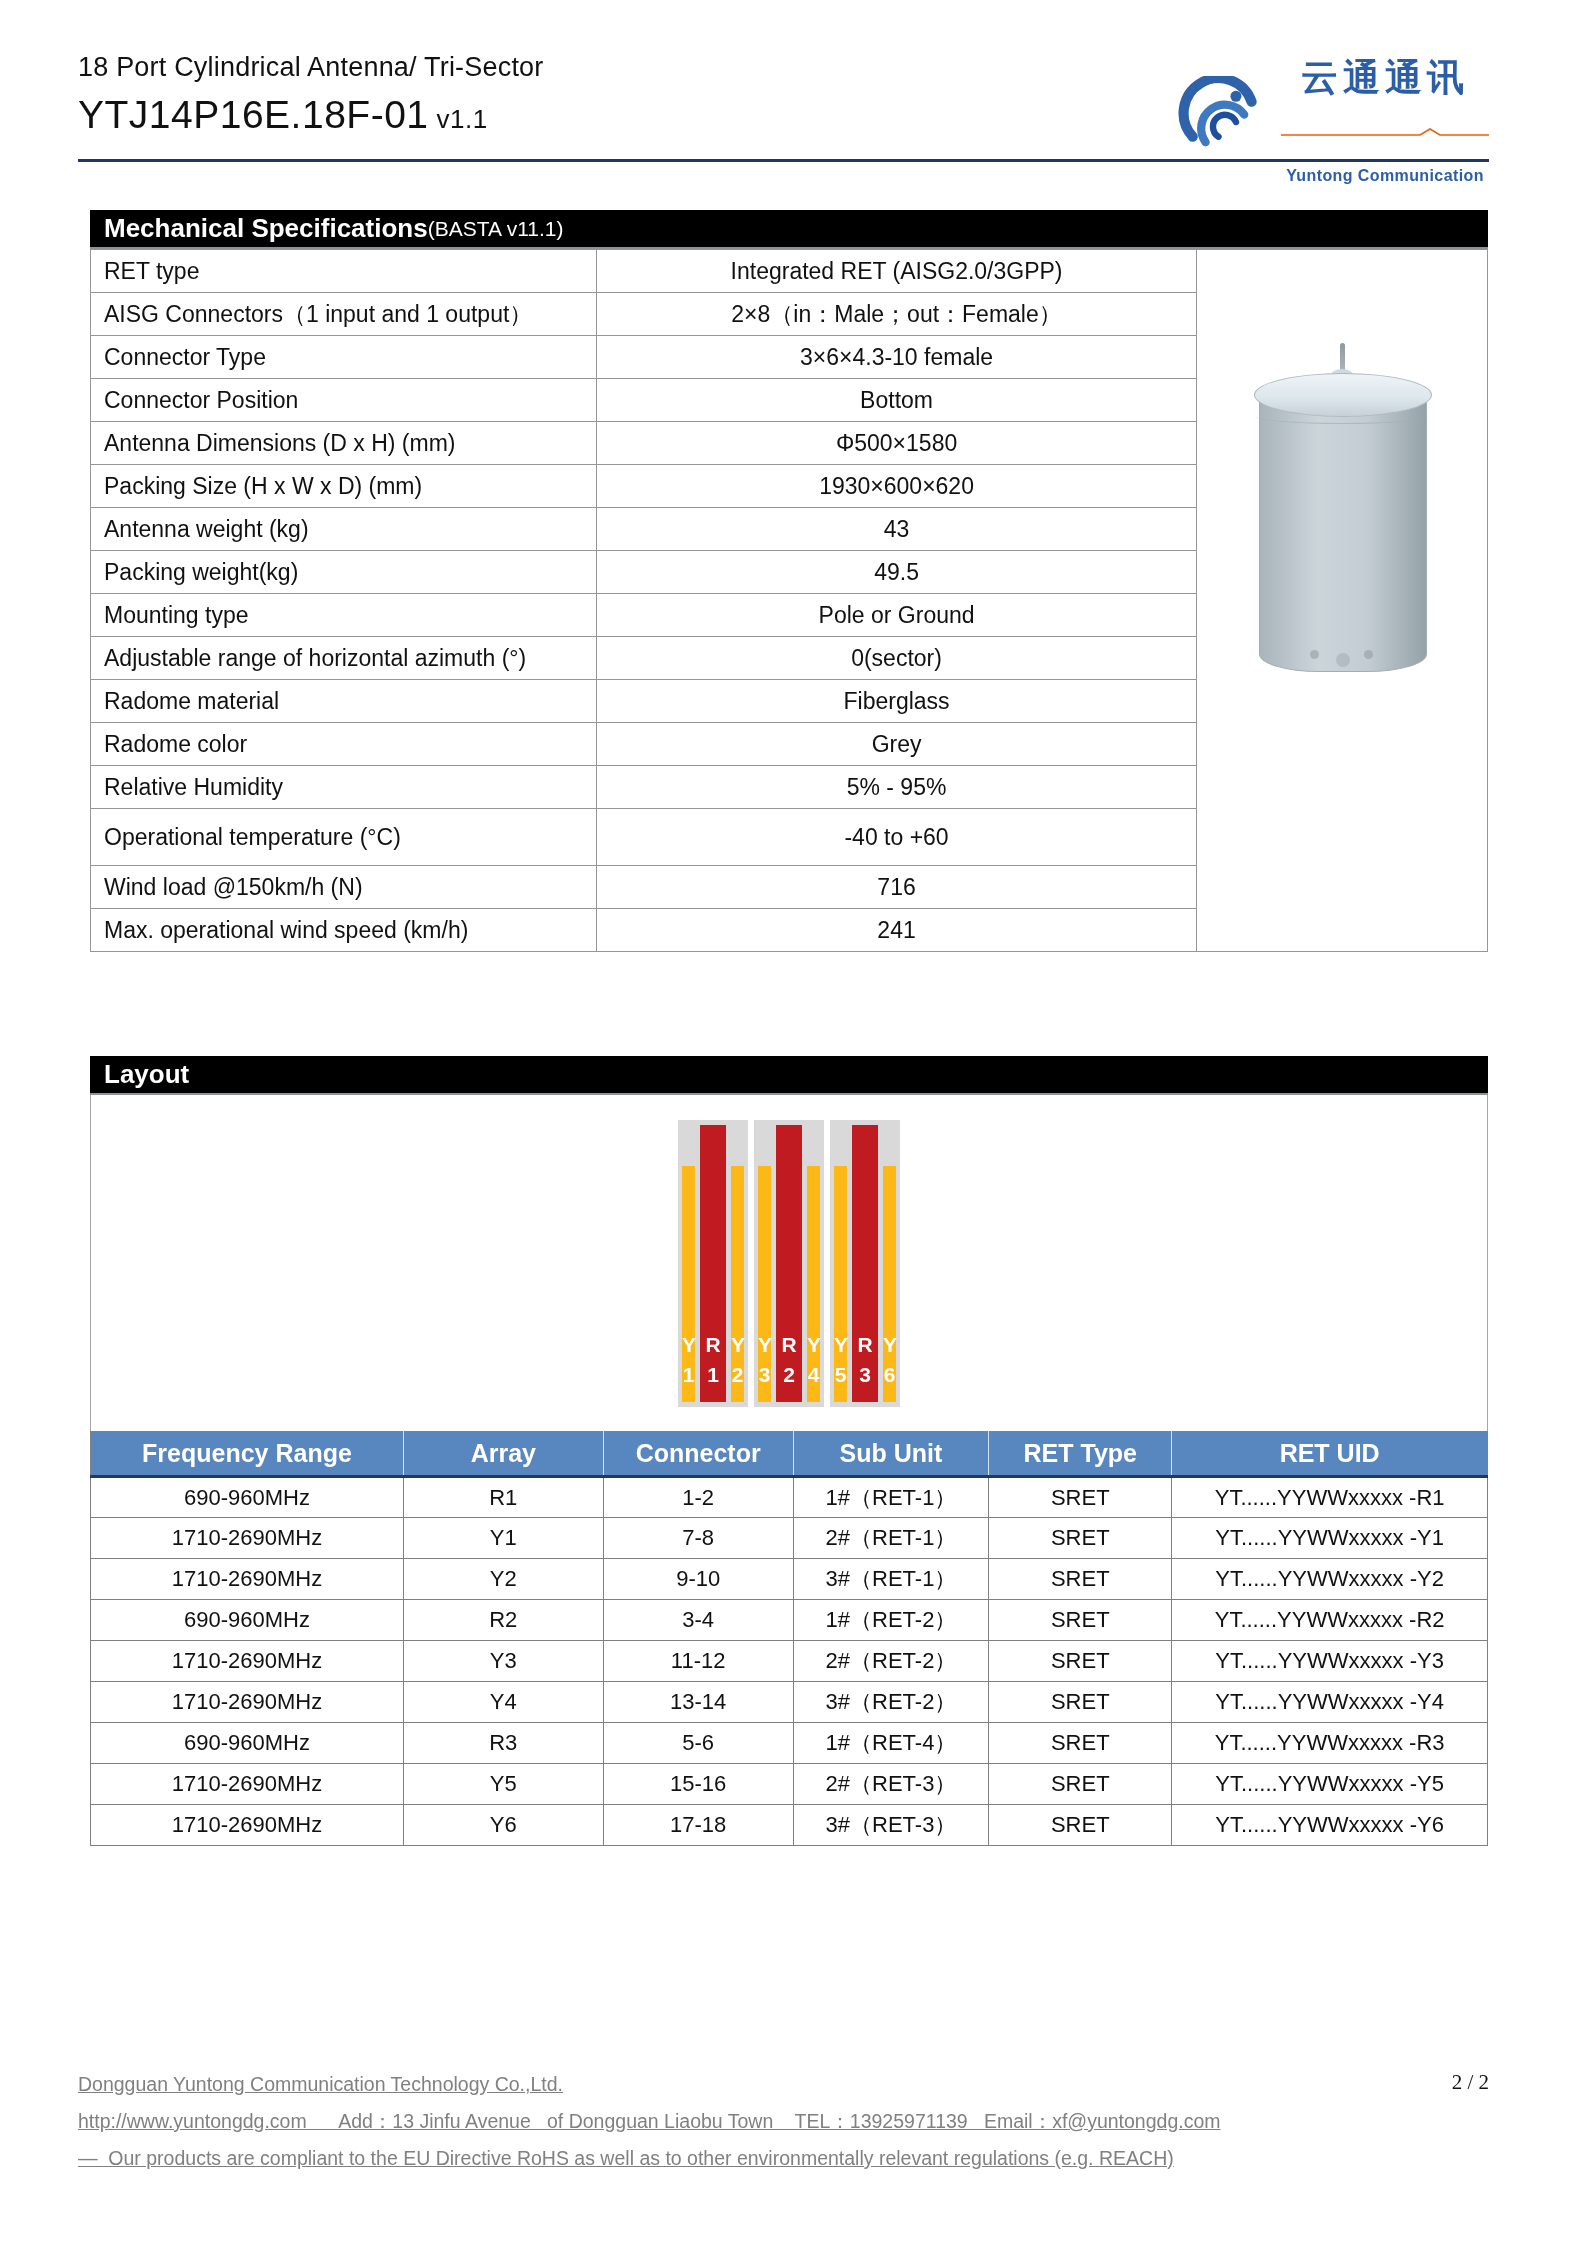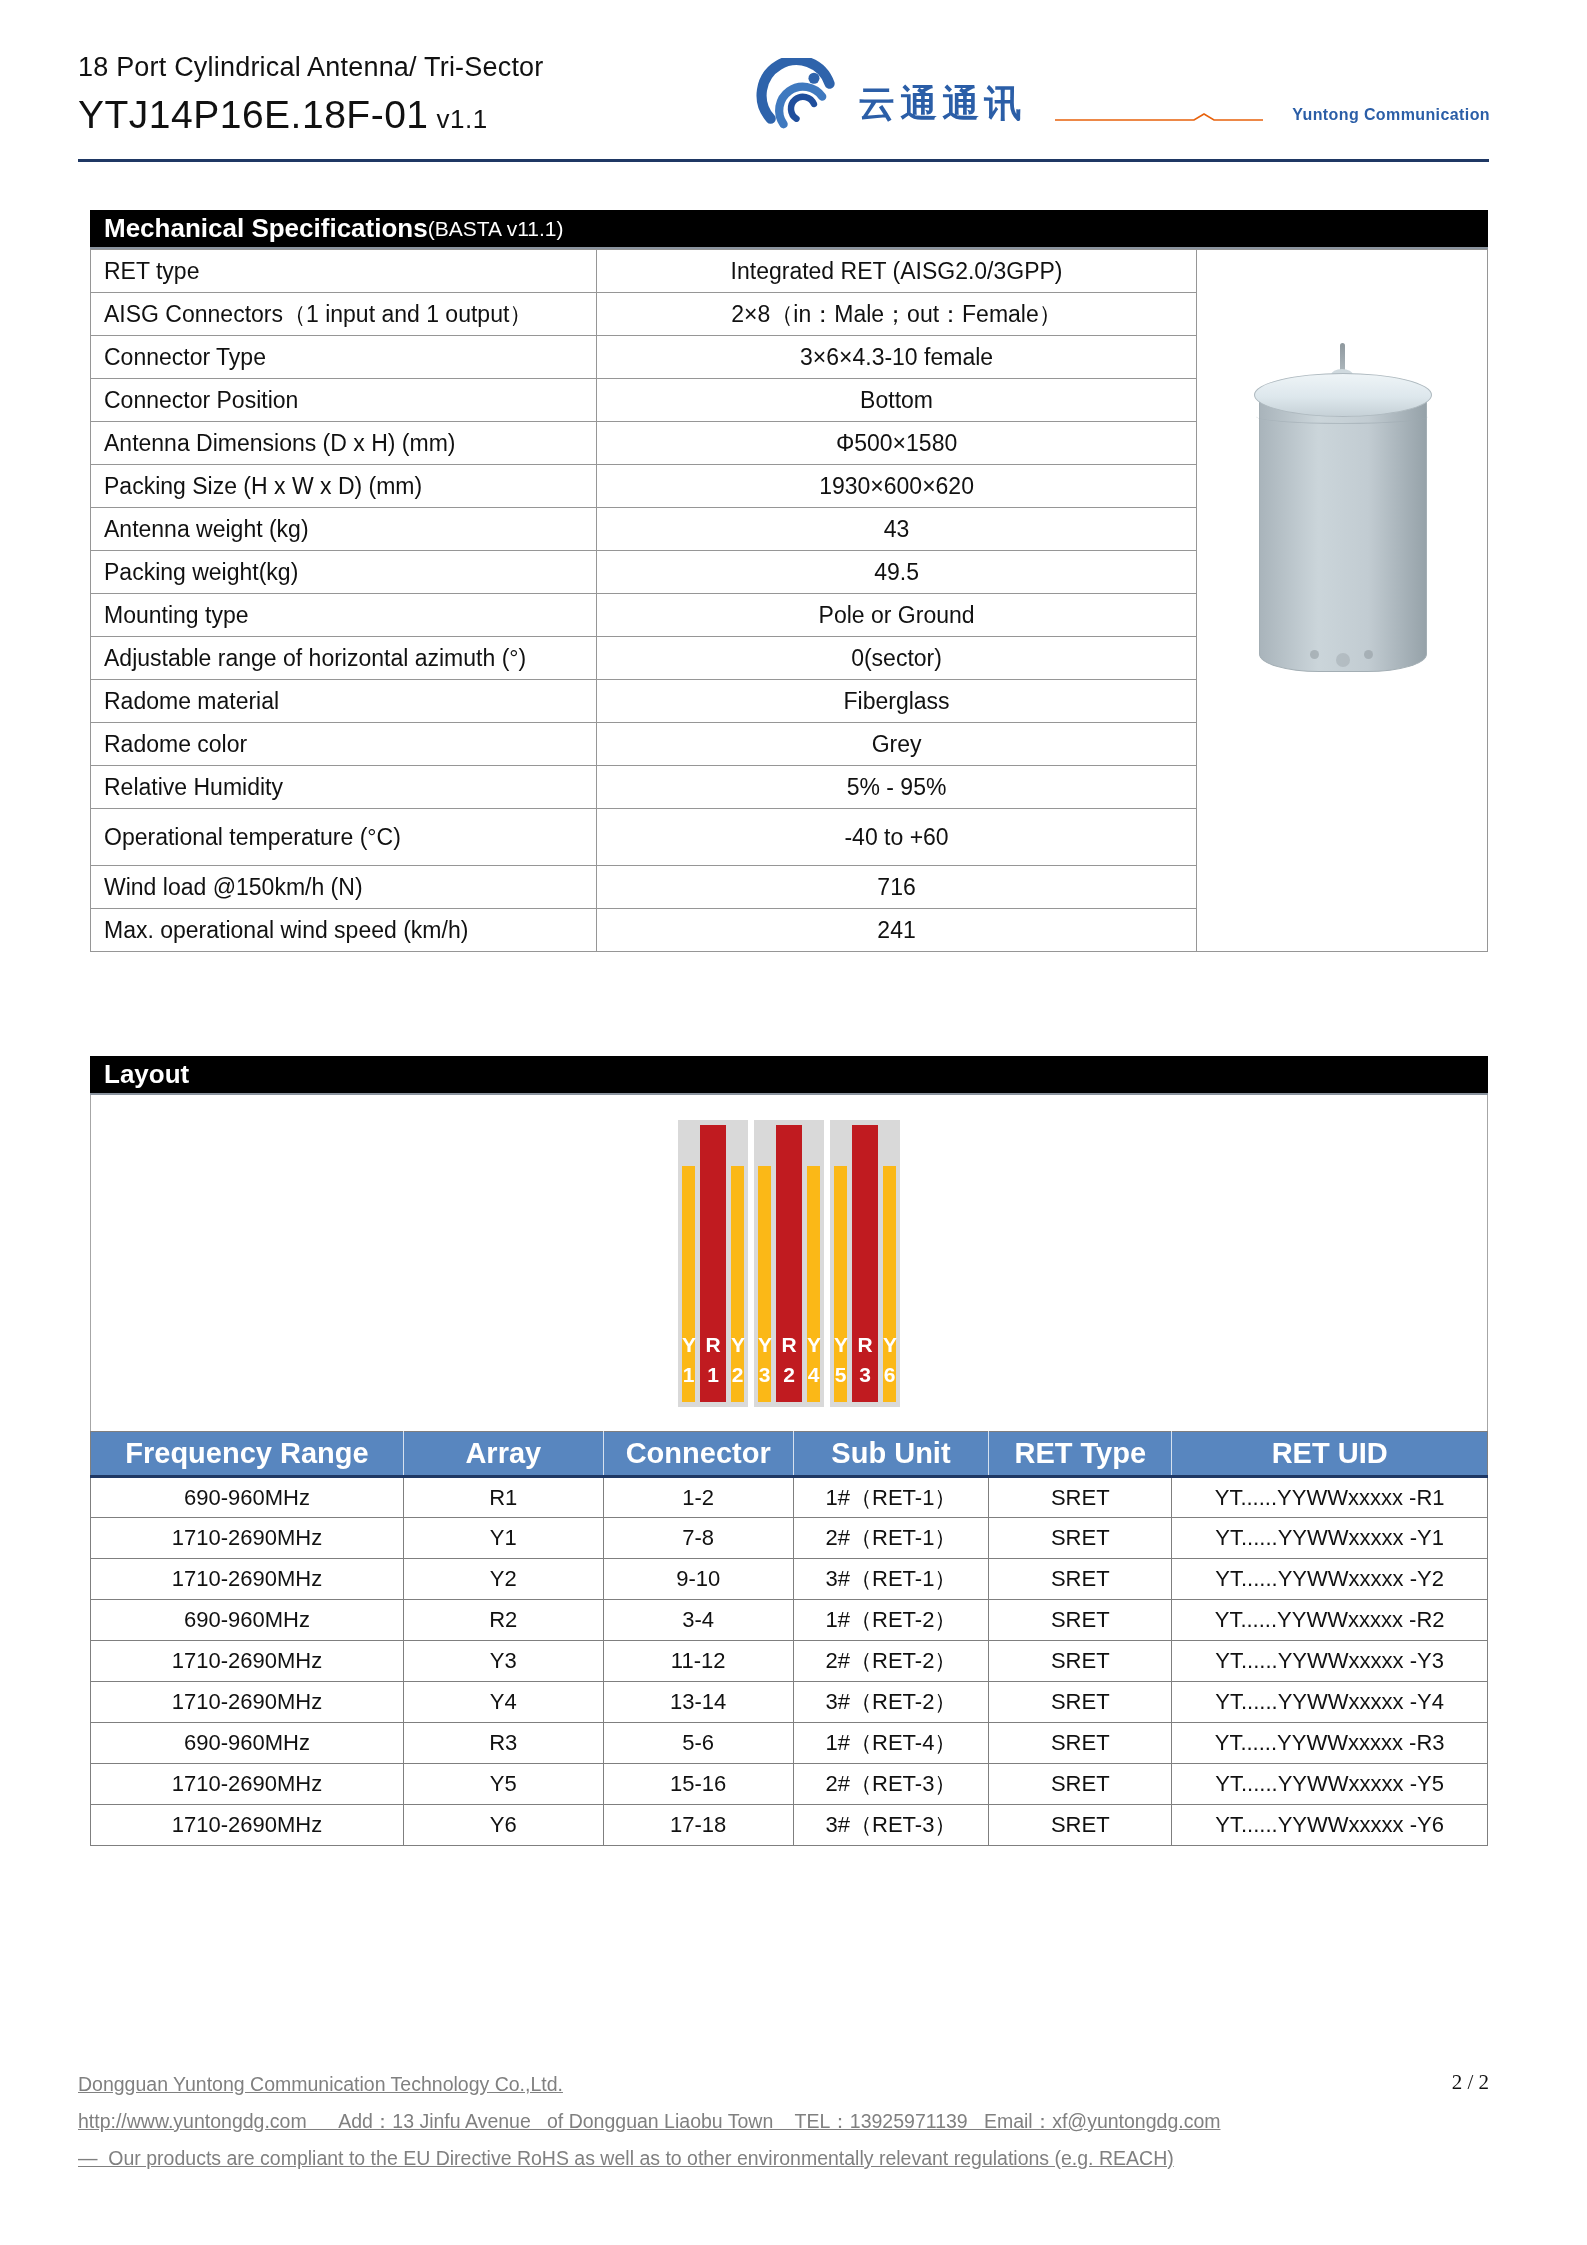--- a/index.html
+++ b/index.html
@@ -8,21 +8,21 @@
 
   
   .title-block{position:absolute;left:78px;top:52px;}
   .title-line1{font-size:27px;margin:0 0 10px 0;font-weight:normal;letter-spacing:.2px;}
   .title-line2{font-size:39px;margin:0;font-weight:normal;letter-spacing:.5px;}
   .title-ver{font-size:26px;margin-left:8px;}
   .title-rule{position:absolute;left:78px;top:159px;width:1411px;height:3px;background:#1F3864;}
 
   .logo{position:absolute;right:97px;top:58px;display:flex;align-items:center;}
   .logo-mark{width:92px;height:92px;margin-right:10px;}
-  .logo-texts{display:flex;flex-direction:row;align-items:flex-end;gap:28px;}
+  .logo-texts{display:flex;flex-direction:column;align-items:center;gap:28px;}
   .logo-cn{font-size:37px;font-weight:bold;color:#2B5EA7;letter-spacing:5px;line-height:40px;}
   .logo-sep{margin:2px 0 2px 0;}
   .logo-en{font-size:16px;font-weight:bold;color:#2B5EA7;letter-spacing:.4px;}
 
   
   .section{position:absolute;left:90px;width:1398px;}
   .sec-bar{height:39px;background:#000000;border-bottom:2px solid #8a939e;
            display:flex;align-items:center;padding-left:14px;color:#fff;box-sizing:border-box;}
   .sec-bar .t{font-weight:bold;font-size:26px;}
   .sec-bar .s{font-size:21px;}
@@ -66,21 +66,21 @@
          padding:5px 4px;display:flex;justify-content:space-between;align-items:flex-end;}
   .bar{display:flex;flex-direction:column;justify-content:flex-end;align-items:center;
        padding-bottom:12px;box-sizing:border-box;}
   .bar .blt,.bar .bnm{color:#fff;font-weight:bold;font-size:21px;line-height:30px;
        width:100%;text-align:center;}
   .bar.red{width:26px;height:277px;background:#C01B20;}
   .bar.yellow{width:13px;height:236px;background:#FBB817;}
 
   
   .freq-table{width:100%;border-collapse:collapse;table-layout:fixed;}
-  .freq-table th{background:#5886BF;color:#fff;font-weight:bold;font-size:29px;height:45px;
+  .freq-table th{background:#5886BF;color:#fff;font-weight:bold;font-size:25px;height:45px;
         border-right:1px solid rgba(255,255,255,.75);border-bottom:3px solid #1F3864;
         border-top:1px solid #7f7f7f;box-sizing:border-box;}
   .freq-table th:first-child{border-left:1px solid #7f7f7f;}
   .freq-table th:last-child{border-right:1px solid #7f7f7f;}
   .freq-table td{border:1px solid #7f7f7f;font-size:22px;text-align:center;height:41px;box-sizing:border-box;}
 
   
   .footer{position:absolute;left:78px;top:2066px;width:1411px;color:#808080;
           font-size:19.5px;line-height:37px;}
   .footer-line{white-space:pre-wrap;text-decoration:underline;}

